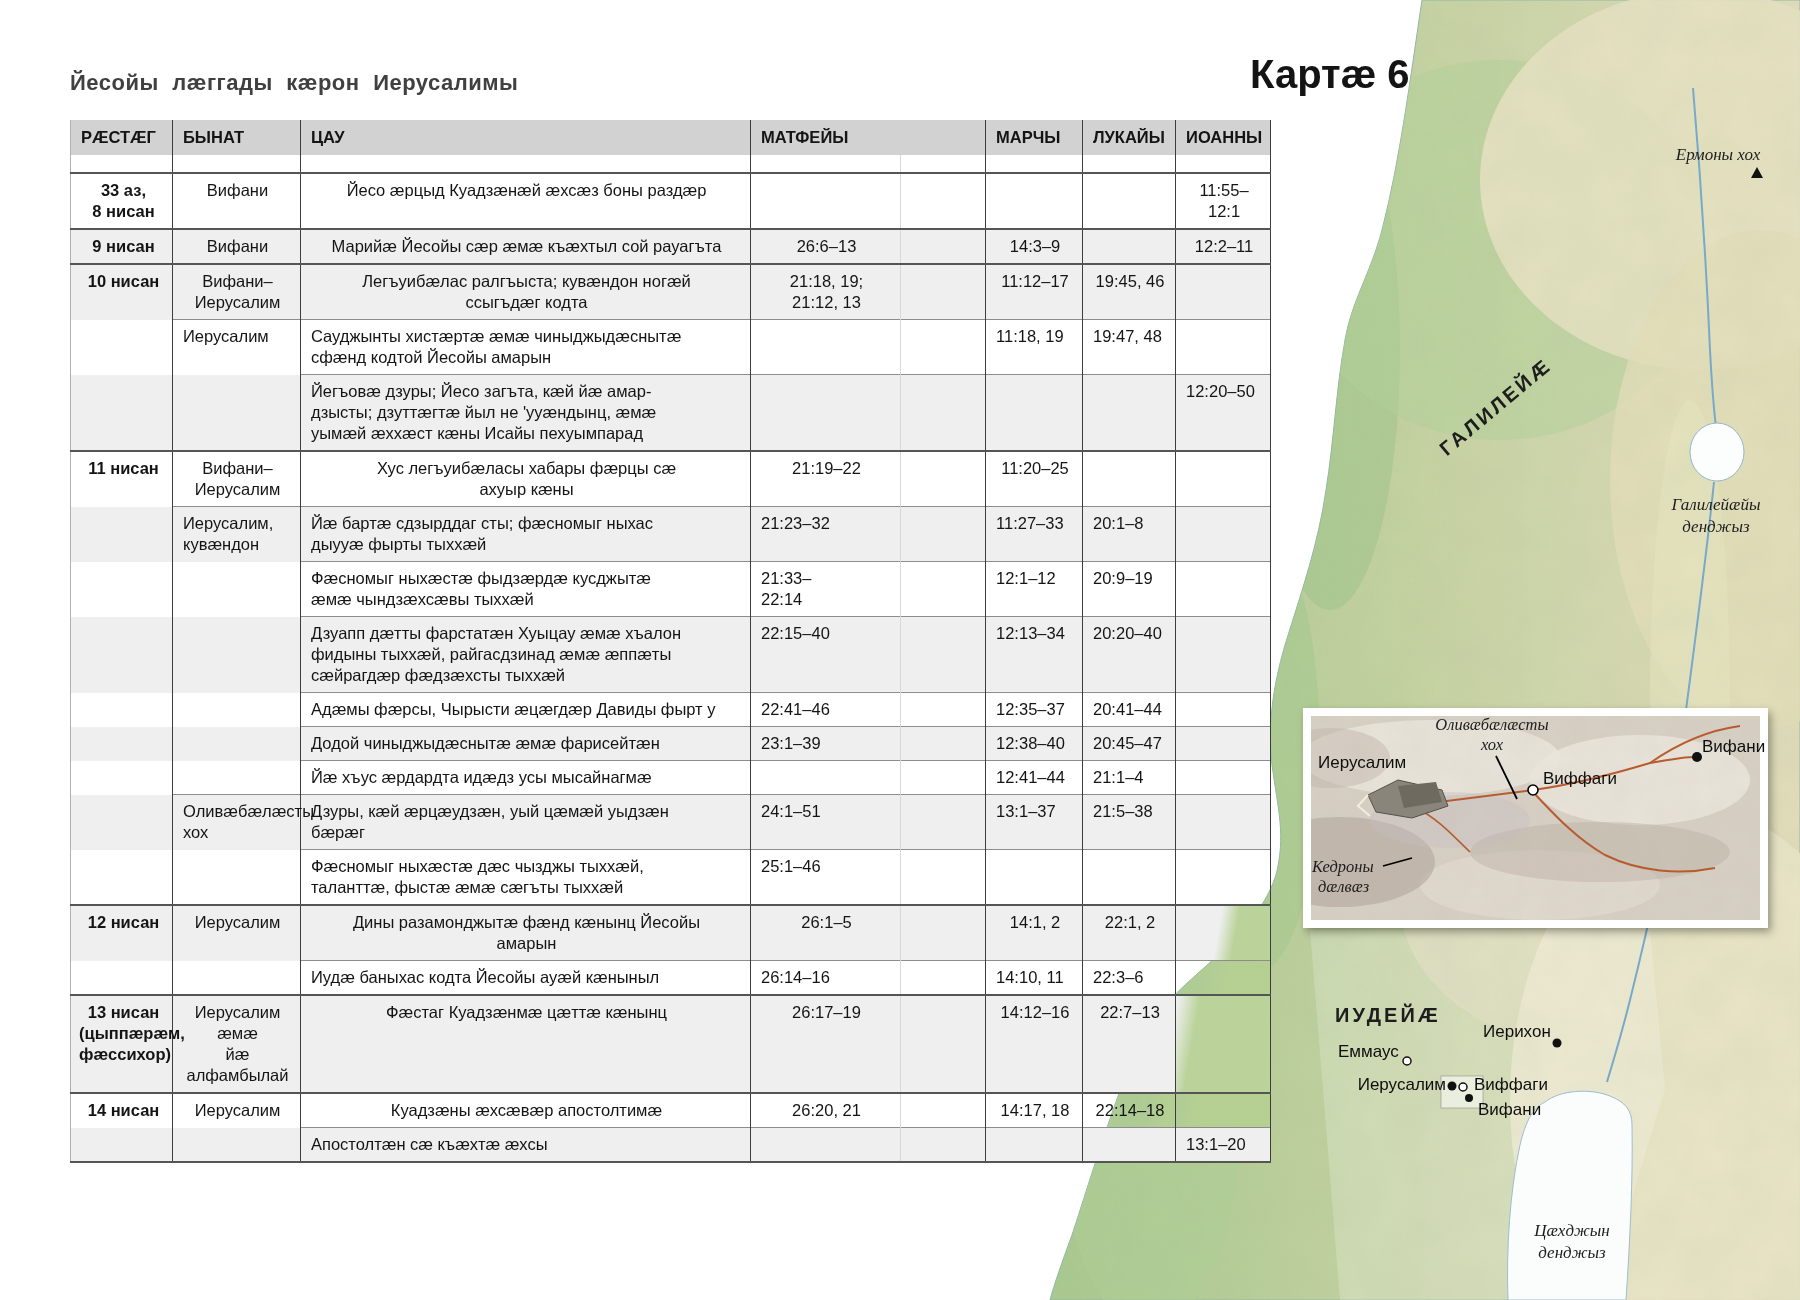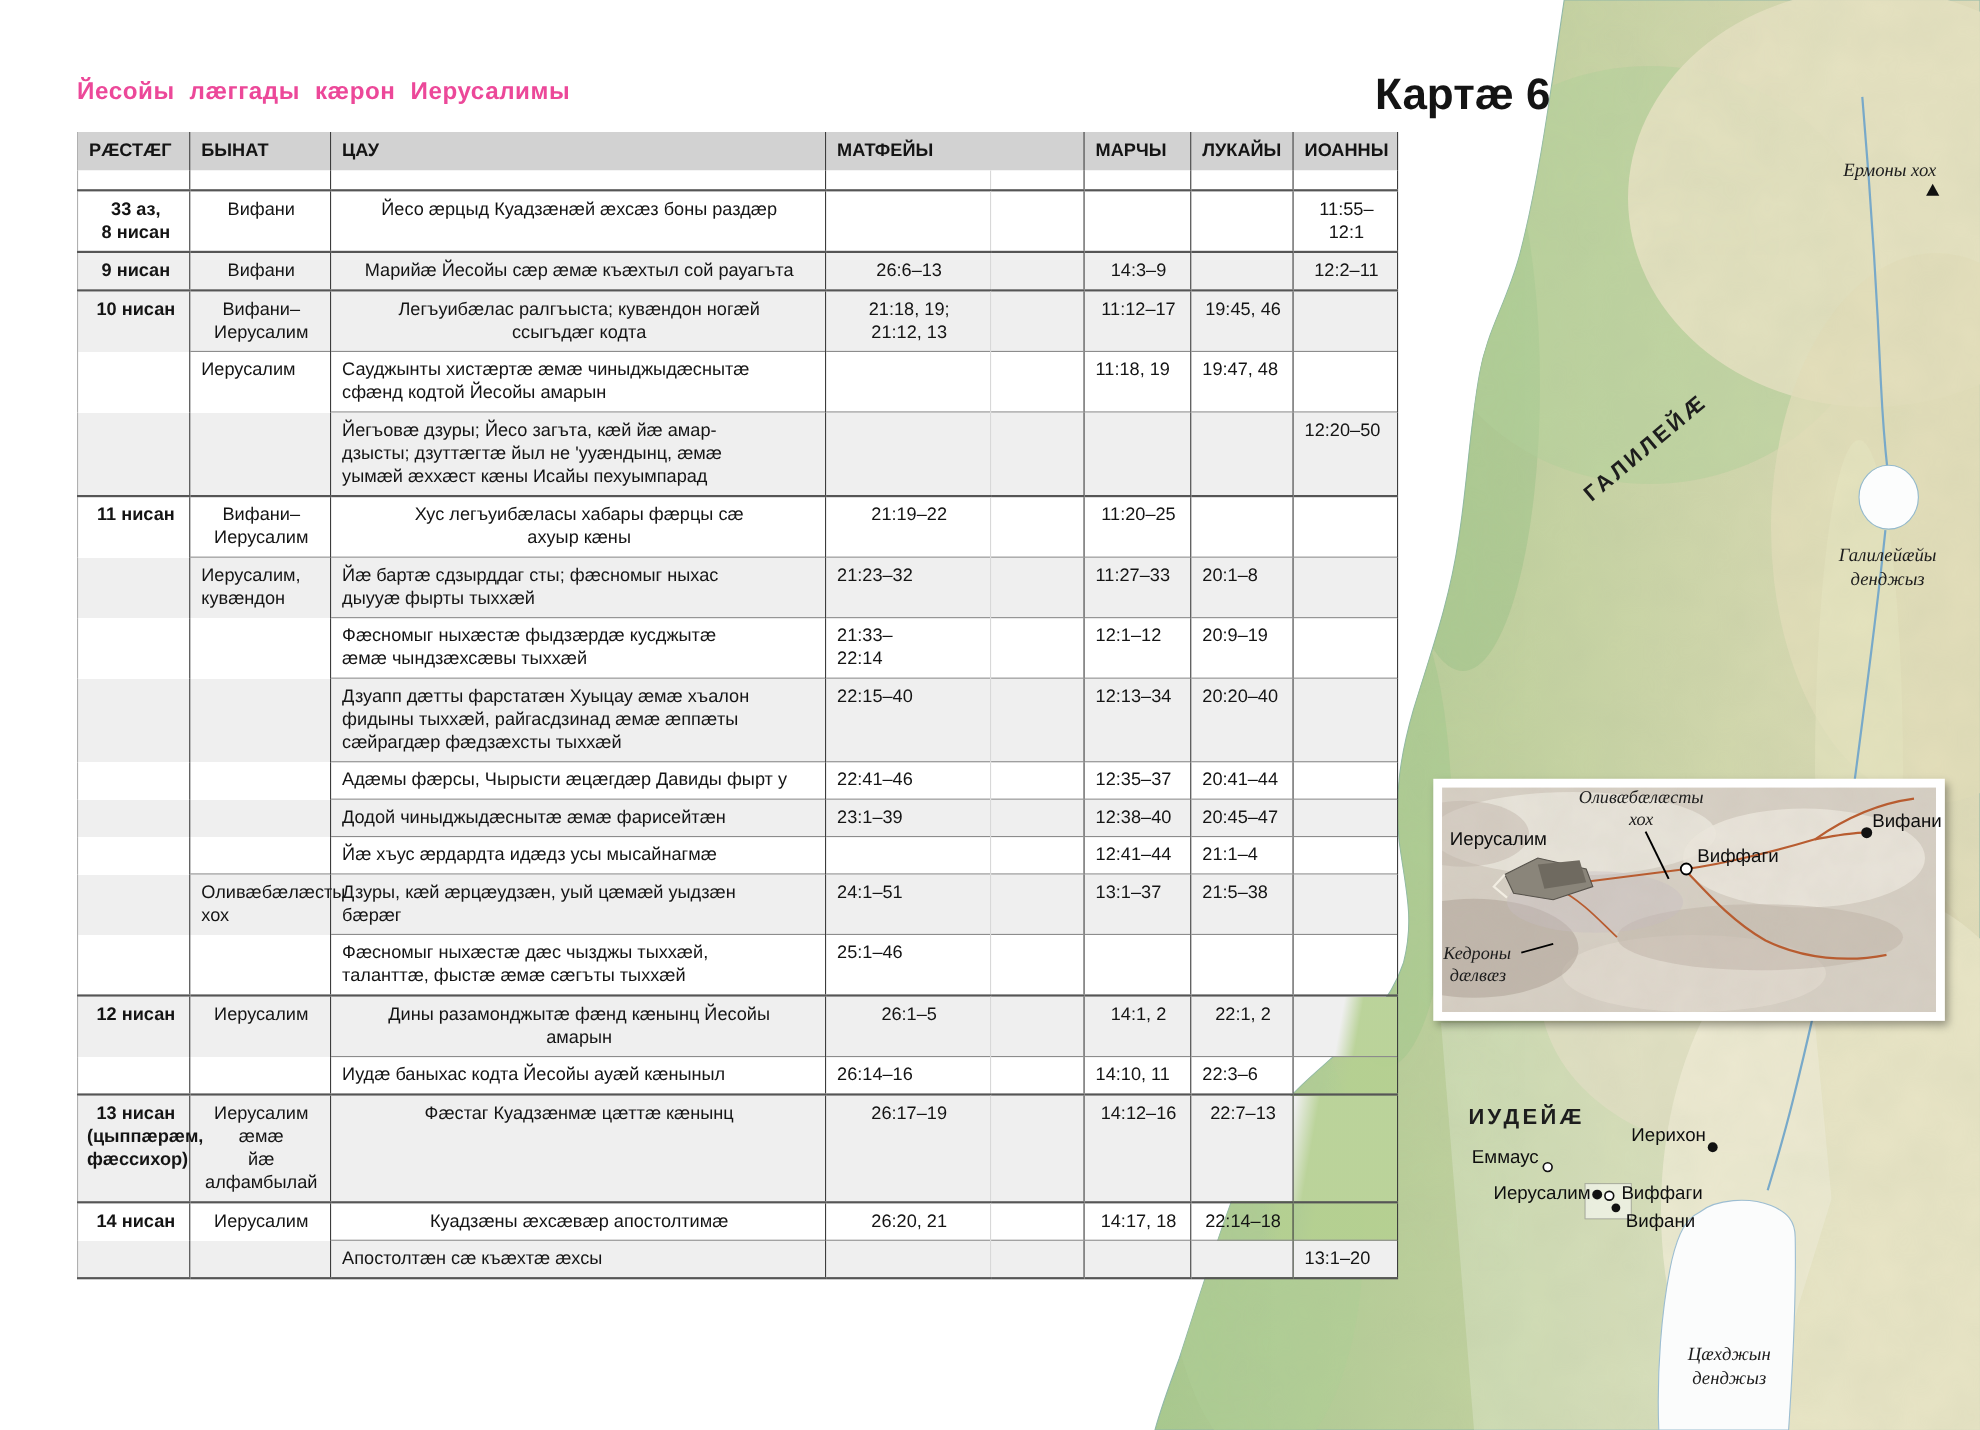--- a/index.html
+++ b/index.html
@@ -1,20 +1,20 @@
 <!DOCTYPE html>
 <html><head>
 <meta charset="utf-8">
 <style>
   html,body{margin:0;padding:0;background:#fff;}
   body{width:1800px;height:1300px;position:relative;overflow:hidden;
        font-family:"Liberation Sans",sans-serif;color:#111;}
   .doc-title{position:absolute;left:70px;top:55px;font-size:22px;font-weight:bold;
-       letter-spacing:.5px;word-spacing:7px;color:#ec4899;}
-  .map-title{position:absolute;left:1250px;top:64px;font-size:40px;font-weight:bold;color:#141414;}
+       letter-spacing:.5px;word-spacing:7px;color:#404040;}
+  .map-title{position:absolute;left:1250px;top:52px;font-size:40px;font-weight:bold;color:#141414;}
   
   table.chrono{position:absolute;left:70px;top:120px;width:1200px;border-collapse:collapse;
        table-layout:fixed;font-size:16.5px;line-height:21px;color:#141414;}
   .chrono th{background:#d2d2d2;text-align:left;font-weight:bold;font-size:16.5px;
        padding:7px 8px 7px 10px;border-left:1px solid #3d3d3d;}
   .chrono th:first-child{border-left:1px solid #b0b0b0;margin-top:32px;}
   .chrono th:last-child{border-right:1px solid #3d3d3d;}
   .chrono td{vertical-align:top;padding:6px 8px 6px 10px;border-left:1px solid #3d3d3d;
        border-top:1px solid #8c8c8c;white-space:pre-line;background-clip:padding-box;}
   .chrono td:first-child{border-left:1px solid #b0b0b0;font-weight:bold;padding-left:8px;padding-right:4px;}

